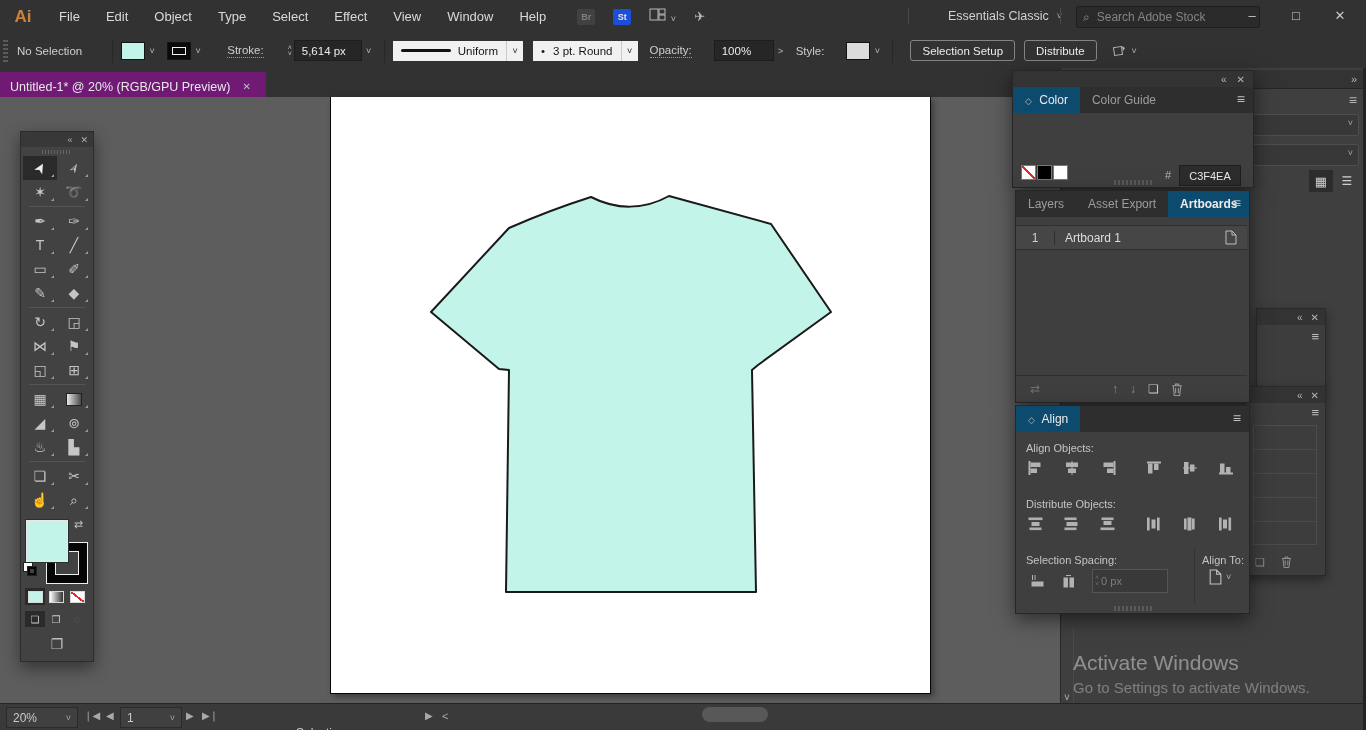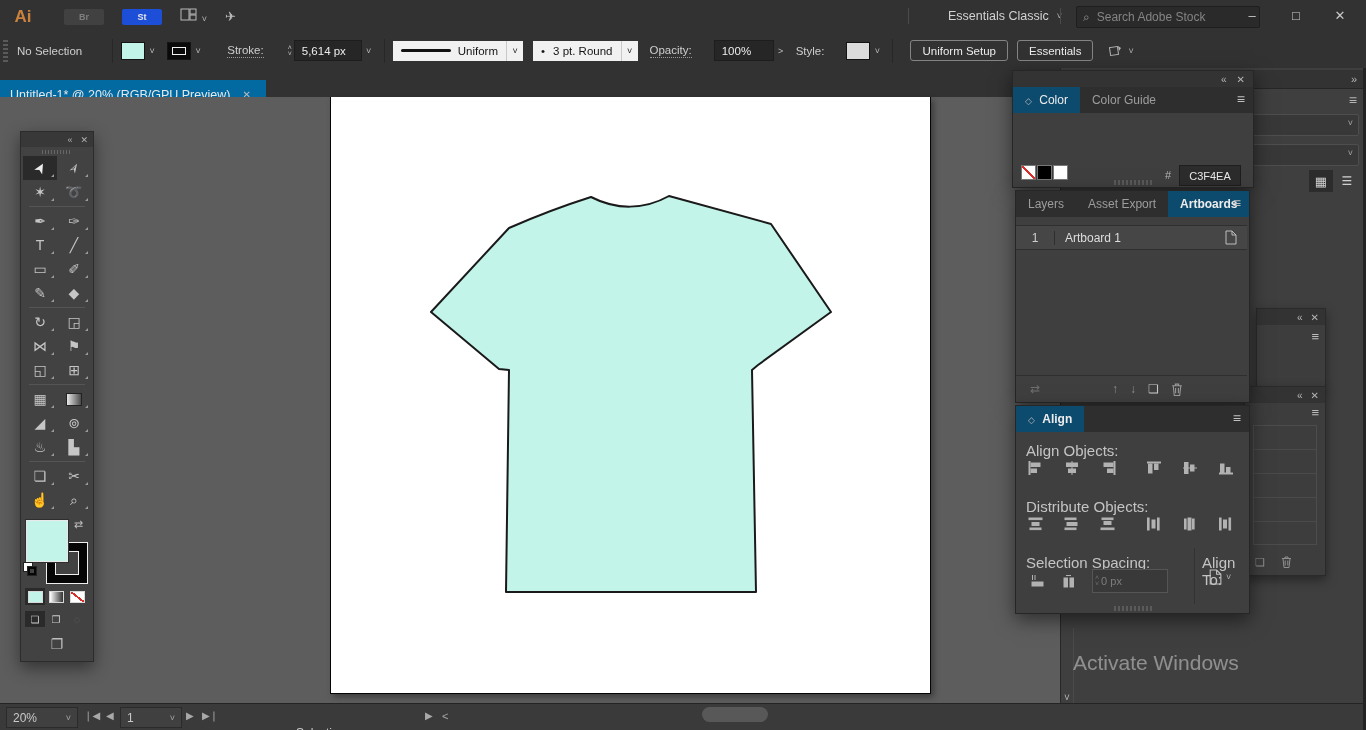--- a/index.html
+++ b/index.html
@@ -4,21 +4,21 @@
 <style>
   html,body{margin:0;padding:0;background:#1e1e1e}
   #app{position:relative;width:1366px;height:730px;overflow:hidden;background:#3a3a3a;
        font-family:"Liberation Sans",sans-serif;color:#d6d6d6;-webkit-font-smoothing:antialiased}
   .abs{position:absolute}
   
   .titlebar{position:absolute;left:0;top:0;width:1366px;height:33px;background:#323232;
             border-bottom:1px solid #272727;display:flex;align-items:center}
   .ai-logo{width:46px;text-align:center;font-size:17px;font-weight:bold;color:#c9813c}
   .menu-item{padding:0 13px;font-size:13px;color:#dadada;line-height:33px;cursor:default}
-  .tb-sq{width:40px;height:16px;border-radius:2px;display:flex;align-items:center;justify-content:center;
+  .tb-sq{width:18px;height:16px;border-radius:2px;display:flex;align-items:center;justify-content:center;
          font-size:9px;font-weight:bold;margin-left:18px}
   .tb-br{background:#414141;color:#7e7e7e}
   .tb-st{background:#1d4ed8;color:#e6e6e6}
   .tb-ico{color:#b9b9b9;margin-left:18px;font-size:13px}
   .tb-sep{width:1px;height:16px;background:#4a4a4a}
   .workspace{font-size:12.5px;color:#d2d2d2}
   .search-box{position:absolute;left:1076px;top:6px;width:170px;height:20px;background:#2a2a2a;
               border:1px solid #1e1e1e;border-radius:2px;display:flex;align-items:center;padding:0 6px}
   .search-box input{background:transparent;border:none;outline:none;color:#cfcfcf;font-size:12px;width:130px;
               font-family:"Liberation Sans",sans-serif}
@@ -39,21 +39,21 @@
   .cb-white{background:#f1f1f1;color:#141414;height:20px;display:flex;align-items:center;padding:0 8px}
   .cb-white-chev{background:#f1f1f1;color:#141414;height:20px;width:16px;display:flex;align-items:center;
                  justify-content:center;font-size:9px;border-left:1px solid #c9c9c9}
   .wline{width:50px;height:3px;background:#121212;border-radius:2px;margin-right:7px}
   .cb-btn{border:1px solid #848484;border-radius:3px;height:19px;display:flex;align-items:center;
           padding:0 11px;color:#ececec;margin-left:9px}
   .strokeproxy{width:22px;height:16px;background:#0a0a0a;border:1px solid #141414;
                box-shadow:inset 0 0 0 4px #0a0a0a, inset 0 0 0 5px #f2f2f2;display:block}
   
   .tabbar{position:absolute;left:0;top:68px;width:1060px;height:29px;background:#323232;border-bottom:1px solid #272727}
-  .doc-tab{position:absolute;left:0;top:12px;width:246px;height:29px;background:#0369a1;display:flex;
+  .doc-tab{position:absolute;left:0;top:4px;width:246px;height:29px;background:#701a75;display:flex;
            align-items:center;padding:0 10px;font-size:12.5px;color:#e8e8e8}
   .doc-tab .close{margin-left:12px;font-size:10px;color:#bdbdbd}
   
   .pasteboard{position:absolute;left:0;top:97px;width:1060px;height:606px;background:#5d5d5d}
   .artboard{position:absolute;left:330px;top:0;width:599px;height:596px;background:#ffffff;
             border-left:1px solid #050505;border-right:1px solid #050505;border-bottom:1px solid #050505;
             box-shadow:3px 3px 6px rgba(0,0,0,.35)}
   
   .dock{position:absolute;left:1060px;top:68px;width:306px;height:635px;background:#3f3f3f;border-left:1px solid #282828}
   .dock-strip{position:absolute;left:0;top:2px;width:306px;height:18px;background:#333333;border-bottom:1px solid #262626}
@@ -87,21 +87,21 @@
      linear-gradient(to right,#f00,#ff0 17%,#0f0 33%,#0ff 50%,#00f 67%,#f0f 83%,#f00)}
   
   .ab-row{position:absolute;left:0;top:34px;width:231px;height:23px;background:#464646;
           border-top:1px solid #2f2f2f;border-bottom:1px solid #2f2f2f;display:flex;align-items:center}
   .ab-num{width:38px;text-align:center;font-size:12px;color:#cfcfcf;border-right:1px solid #2f2f2f}
   .ab-name{font-size:12px;color:#dedede;padding-left:10px;flex:1}
   .ab-foot{position:absolute;left:0;bottom:0;width:231px;height:26px;border-top:1px solid #2f2f2f;
            display:flex;align-items:center}
   .ab-foot .fi{margin-left:22px;color:#8f8f8f;font-size:12px}
   
-  .al-label{position:absolute;font-size:15px;color:#c4c4c4}
+  .al-label{position:absolute;font-size:11px;color:#c4c4c4}
   .al-btn{position:absolute;width:28px;height:24px;display:flex;align-items:center;justify-content:center}
   .al-btn svg{stroke:#b2b2b2;fill:#b2b2b2}
   .al-spin{position:absolute;left:76px;top:163px;width:74px;height:22px;background:#393939;border:1px solid #555;
            display:flex;align-items:center;color:#7d7d7d;font-size:11px}
   .al-div{position:absolute;left:178px;top:142px;width:1px;height:56px;background:#333}
   
   .toolbar{position:absolute;left:20px;top:131px;width:72px;background:#424242;border:1px solid #2c2c2c;
            box-shadow:0 6px 16px rgba(0,0,0,.45)}
   .tool-head{height:15px;background:#383838;display:flex;align-items:center;justify-content:flex-end;
              gap:8px;padding:0 5px;font-size:9px;color:#b0b0b0}
@@ -142,20 +142,31 @@
   .sb-thumb{position:absolute;left:702px;top:707px;width:66px;height:15px;border-radius:8px;background:#585858}
   .edge-right{position:absolute;left:1363px;top:68px;width:3px;height:662px;background:#232323}
 </style>
 </head>
 <body>
 
 <div id="app">
 
   <div class="titlebar">
     <div class="ai-logo">Ai</div>
+    <div style="display:flex">
+        <span class="menu-item">File</span>
+        <span class="menu-item">Edit</span>
+        <span class="menu-item">Object</span>
+        <span class="menu-item">Type</span>
+        <span class="menu-item">Select</span>
+        <span class="menu-item">Effect</span>
+        <span class="menu-item">View</span>
+        <span class="menu-item">Window</span>
+        <span class="menu-item">Help</span>
+      </div>
     <div class="tb-sq tb-br">Br</div>
     <div class="tb-sq tb-st">St</div>
     <span class="tb-ico">
       <svg width="18" height="14" viewBox="0 0 18 14">
           <g stroke="#b9b9b9" fill="none">
       <rect x="1" y="1" width="8" height="11"></rect>
             <rect x="10" y="1" width="6" height="5"></rect>
       <rect x="10" y="7" width="6" height="5"></rect>
           </g>
         </svg>
@@ -207,22 +218,22 @@
       <span>3 pt. Round</span>
       </span>
     <span class="cb-white-chev">˅</span>
     <span class="cb-label cb-ul" style="margin-left:12px">Opacity:</span>
     <span class="cb-field" style="width:44px">100%</span>
     <span class="cb-chev">&gt;</span>
     <span class="cb-label" style="margin-left:8px">Style:</span>
     <span class="cb-swatch" style="background:#dcdcdc"></span>
     <span class="cb-chev">˅</span>
     <div class="cb-sep"></div>
-    <span class="cb-btn">Uniform Setup</span>
-    <span class="cb-btn">Essentials</span>
+    <span class="cb-btn">Selection Setup</span>
+    <span class="cb-btn">Distribute</span>
     <span style="margin-left:14px;display:flex;align-items:center;gap:5px">
       <svg width="16" height="14" viewBox="0 0 16 14">
           <g stroke="#b5b5b5" fill="none">
         <rect x="3" y="3" width="8" height="8" transform="rotate(-8 7 7)"></rect>
         <path d="M11 2l3 2-2 3" fill="#b5b5b5" stroke="none"></path>
           </g>
         </svg>
       <span style="font-size:9px;color:#b5b5b5">˅</span>
     </span>
   </div>
@@ -282,20 +293,21 @@
           <g stroke="#8f8f8f" fill="none">
               <path d="M1 2.5h9M4 2.5V1h3v1.5M2 2.5l1 9h5l1-9M4.2 4.5v5M6.8 4.5v5"></path>
             </g>
           </svg>
       </div>
     </div>
 
     <div style="position:absolute;left:12px;top:560px;width:1px;height:75px;background:#4a4a4a"></div>
     <span class="dk-ico" style="left:3px;top:624px;font-size:10px">˅</span>
     <div class="watermark1">Activate Windows</div>
+    <div class="watermark2">Go to Settings to activate Windows.</div>
   </div>
 
   <div class="toolbar">
     <div class="tool-head">
       <span>«</span>
       <span>✕</span>
     </div>
     <div class="tool-grip">
         <i></i>
       </div>
@@ -467,21 +479,21 @@
             <path d="M1 2.5h9M4 2.5V1h3v1.5M2 2.5l1 9h5l1-9M4.2 4.5v5M6.8 4.5v5"></path>
           </g>
         </svg>
     </div>
   </div>
 
   <div class="panel" style="left:1015px;top:405px;width:233px;height:207px">
     <div class="panel-tabs">
       <div class="ptab active">
         <span class="collapse-glyph">◇</span>
-        <b style="font-weight:bold;color:#ececec">Align</b></div>
+        <b style="font-weight:normal;color:#ececec">Align</b></div>
       <span class="pham">≡</span>
     </div>
     <span class="al-label" style="left:10px;top:36px">Align Objects:</span>
     <div class="al-btn" style="left:6px;top:50px">
       <svg width="16" height="14">
           <path d="M1.5 0v14" stroke-width="2" fill="none"></path>
           <rect x="3" y="2" width="9" height="3.5"></rect>
           <rect x="3" y="8" width="5.5" height="3.5"></rect>
         </svg>
       </div>

